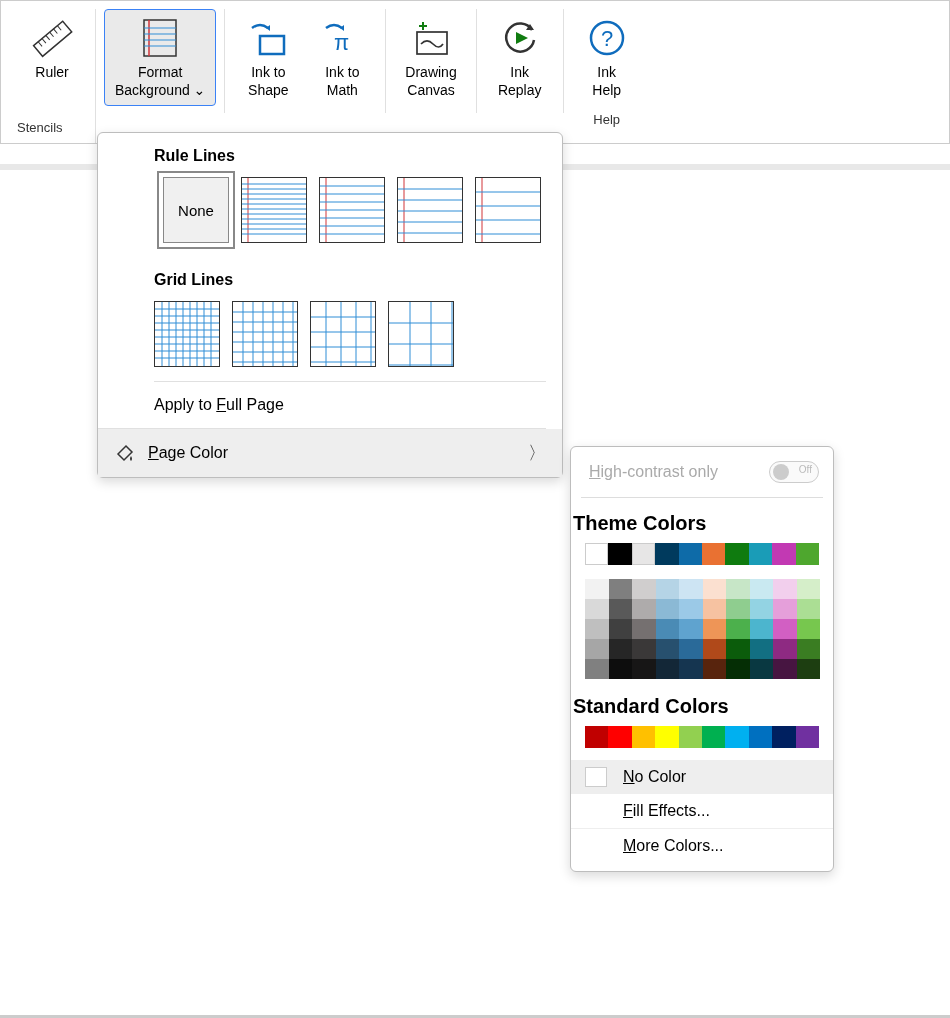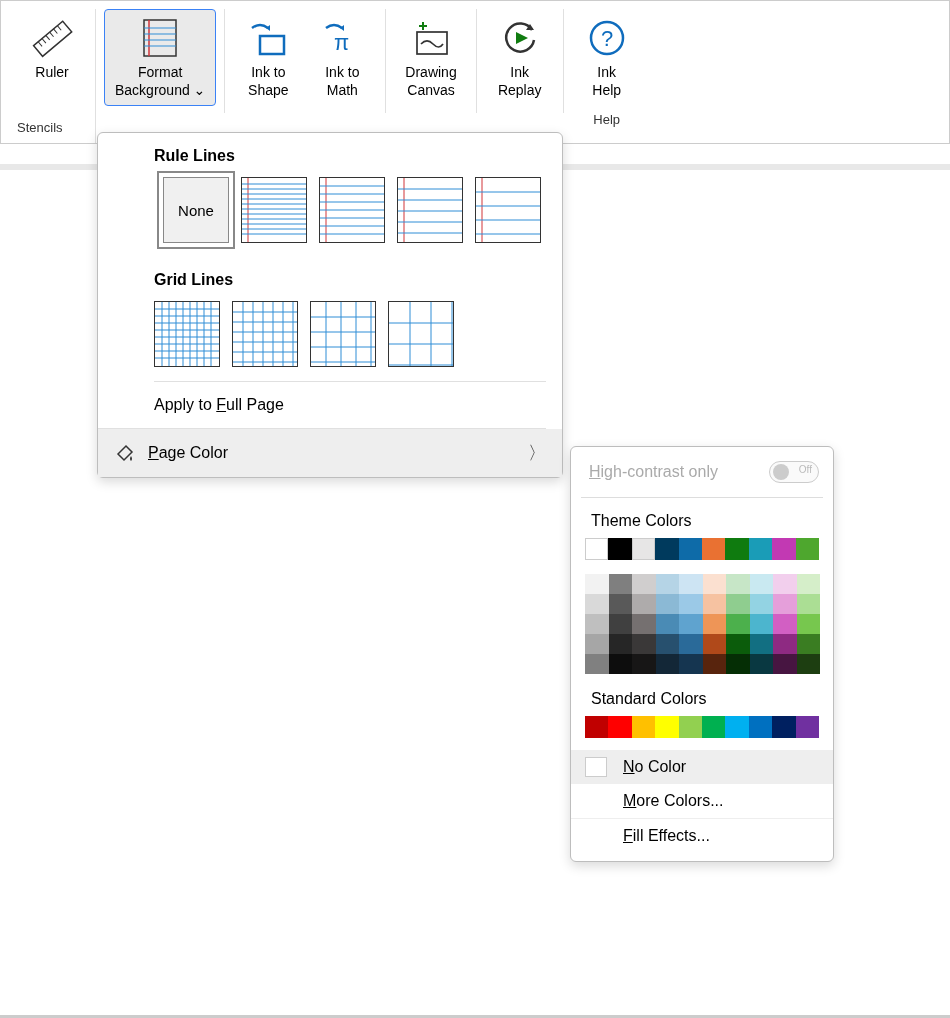--- a/index.html
+++ b/index.html
@@ -41,21 +41,21 @@
   position: absolute; left: 570px; top: 446px; width: 264px;
   background: #fff; border: 1px solid #bdbdbd; border-radius: 6px;
   box-shadow: 0 4px 12px rgba(0,0,0,0.15); z-index: 11; padding-bottom: 8px;
 }
 .hc-row { display: flex; align-items: center; justify-content: space-between; padding: 14px 14px 10px 18px; color: #aaa; }
 .hc-row .toggle { width: 50px; height: 22px; border: 1px solid #ccc; border-radius: 11px; position: relative; background: #fafafa; }
 .hc-row .toggle::after { content:""; position:absolute; width:16px; height:16px; border-radius:50%; background:#ccc; left:3px; top:2px; }
 .hc-row .toggle .off { position:absolute; right:6px; top:2px; font-size:10px; color:#bbb; }
 
 .dd2-sep { border-top: 1px solid #ddd; margin: 4px 10px; }
-.dd2-title { font-weight: normal; font-size: 16px; padding: 10px 0 8px 20px; }
+.dd2-title { font-weight: bold; font-size: 20px; padding: 10px 0 8px 2px; }
 .swatch-row { display: flex; padding: 0 14px 6px 14px; }
 .swatch { width: 23.5px; height: 22px; border: 1px solid rgba(0,0,0,0); cursor: pointer; }
 .swatch.bordered { border: 1px solid #ccc; }
 .tint-block { display:flex; flex-direction:column; }
 .tint-block .swatch { height: 20px; }
 .tint-grid { display:flex; padding: 8px 14px 6px 14px; }
 .dd2-item { display:flex; align-items:center; gap:16px; padding: 6px 14px; font-size:16px; cursor:pointer; border-top:1px solid #eee;}
 .dd2-item.hover { background:#eee; }
 .dd2-item .spacer { width:22px; height:22px; }
 .dd2-item .nosw { width:22px; height:20px; border:1px solid #ccc; background:#fff; }
@@ -460,19 +460,19 @@
       <div class="swatch" style="background: rgb(0, 32, 96);"></div>
       <div class="swatch" style="background: rgb(112, 48, 160);"></div>
     </div>
 
   <div class="dd2-item hover">
     <span class="nosw"></span>
     <span><span class="u">N</span>o Color</span>
   </div>
   <div class="dd2-item">
     <span class="spacer"></span>
-    <span><span class="u">M</span>ore Colors...</span>
+    <span><span class="u">F</span>ill Effects...</span>
   </div>
   <div class="dd2-item">
     <span class="spacer"></span>
-    <span><span class="u">F</span>ill Effects...</span>
+    <span><span class="u">M</span>ore Colors...</span>
   </div>
 </div>
 
 </body></html>

